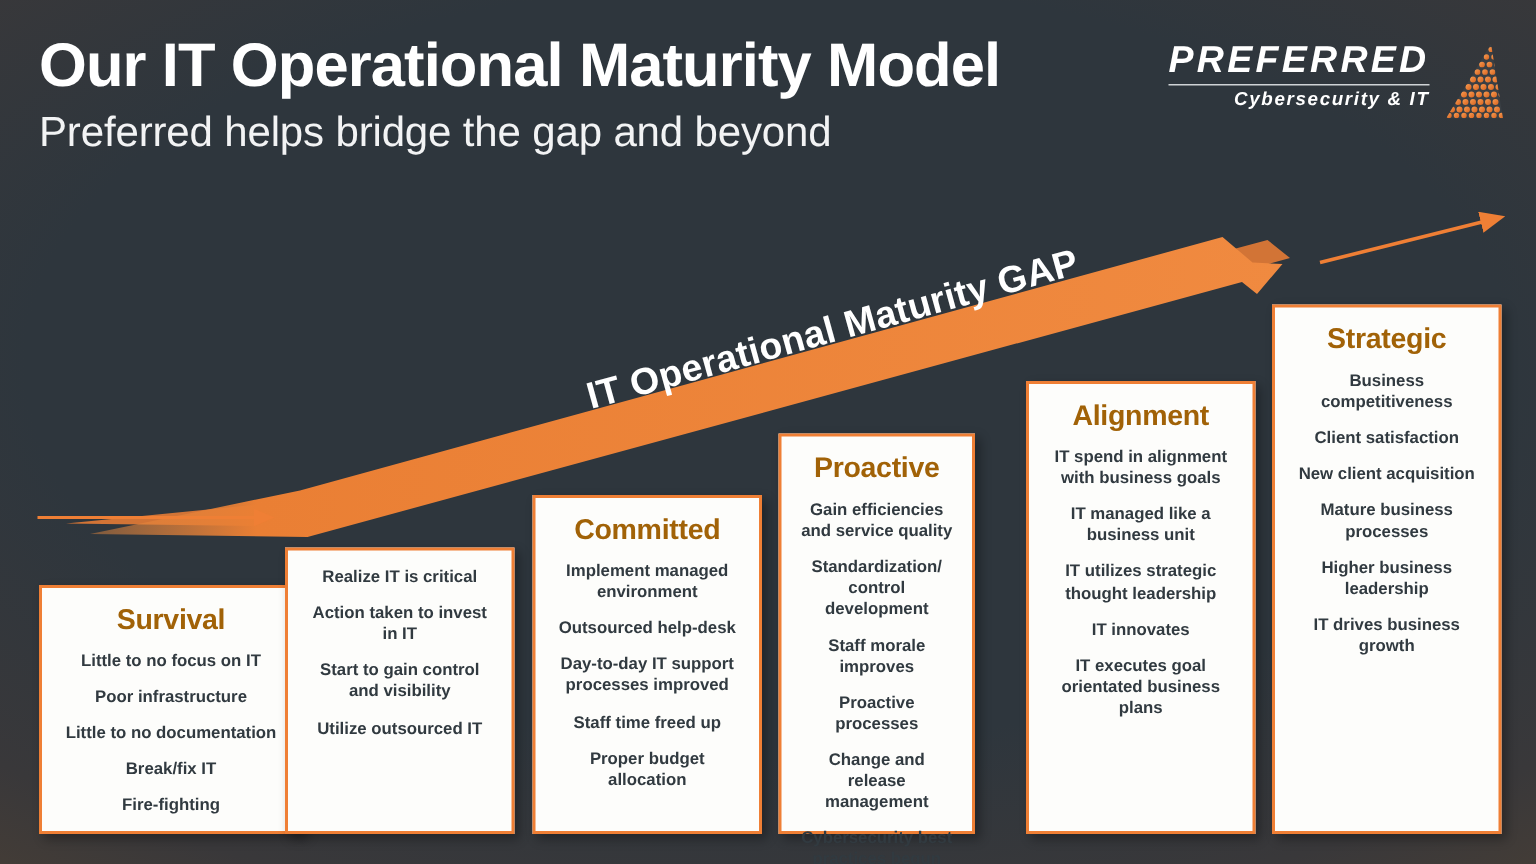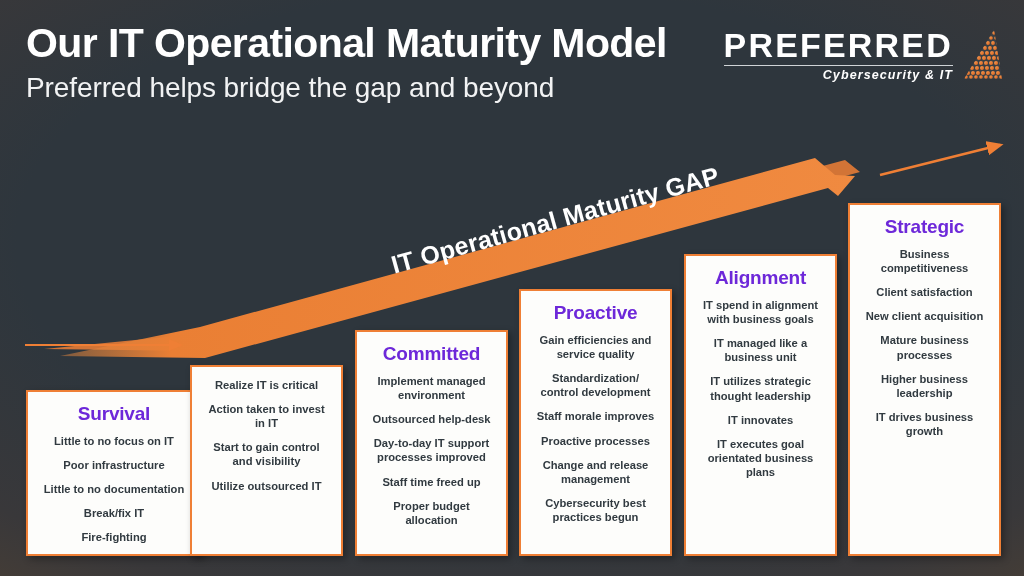--- a/index.html
+++ b/index.html
@@ -45,22 +45,23 @@
     position: absolute;
     right: 22px;
     top: 28px;
     display: flex;
     align-items: flex-start;
     gap: 7px;
   }
   #logo-text { text-align: right; }
   #logo-name {
     color: #ffffff;
-    font-size: 34px;
-    font-weight: bold;
+    font-size: 25px;
+    font-weight: bold;
+    font-style: italic;
     letter-spacing: 2.2px;
     line-height: 1;
   }
   #logo-rule {
     height: 1px;
     background: #cfd3d6;
     margin: 3px 0 3px 0;
   }
   #logo-tag {
     color: #ffffff;
@@ -93,21 +94,21 @@
   .card {
     position: absolute;
     box-sizing: border-box;
     background: #fdfdfb;
     border: 2px solid #ef7f35;
     box-shadow: 3px 3px 7px rgba(0,0,0,0.33);
     padding: 11px 9px 10px 9px;
     text-align: center;
   }
   .card-title {
-    color: #6d28d9;
+    color: #a16207;
     font-size: 19px;
     font-weight: bold;
     letter-spacing: -0.2px;
     margin-bottom: 9px;
   }
   .card-item {
     color: #313a40;
     font-size: 11.2px;
     line-height: 1.26;
     margin-bottom: 10px;
@@ -242,21 +243,21 @@
 
   <div class="card" style="left:355px; top:330px; width:153px; height:226px;">
     <div class="card-title">Committed</div>
     <div class="card-item">Implement managed environment</div>
     <div class="card-item">Outsourced help-desk</div>
     <div class="card-item">Day-to-day IT support processes improved</div>
     <div class="card-item">Staff time freed up</div>
     <div class="card-item">Proper budget allocation</div>
   </div>
 
-  <div class="card" style="left:519px; top:289px; width:153px; height:267px;">
+  <div class="card" style="left:519px; top:289px; width:131px; height:267px;">
     <div class="card-title">Proactive</div>
     <div class="card-item">Gain efficiencies and service quality</div>
     <div class="card-item">Standardization/ control development</div>
     <div class="card-item">Staff morale improves</div>
     <div class="card-item">Proactive processes</div>
     <div class="card-item">Change and release management</div>
     <div class="card-item">Cybersecurity best practices begun</div>
   </div>
 
   <div class="card" style="left:684px; top:254px; width:153px; height:302px;">

